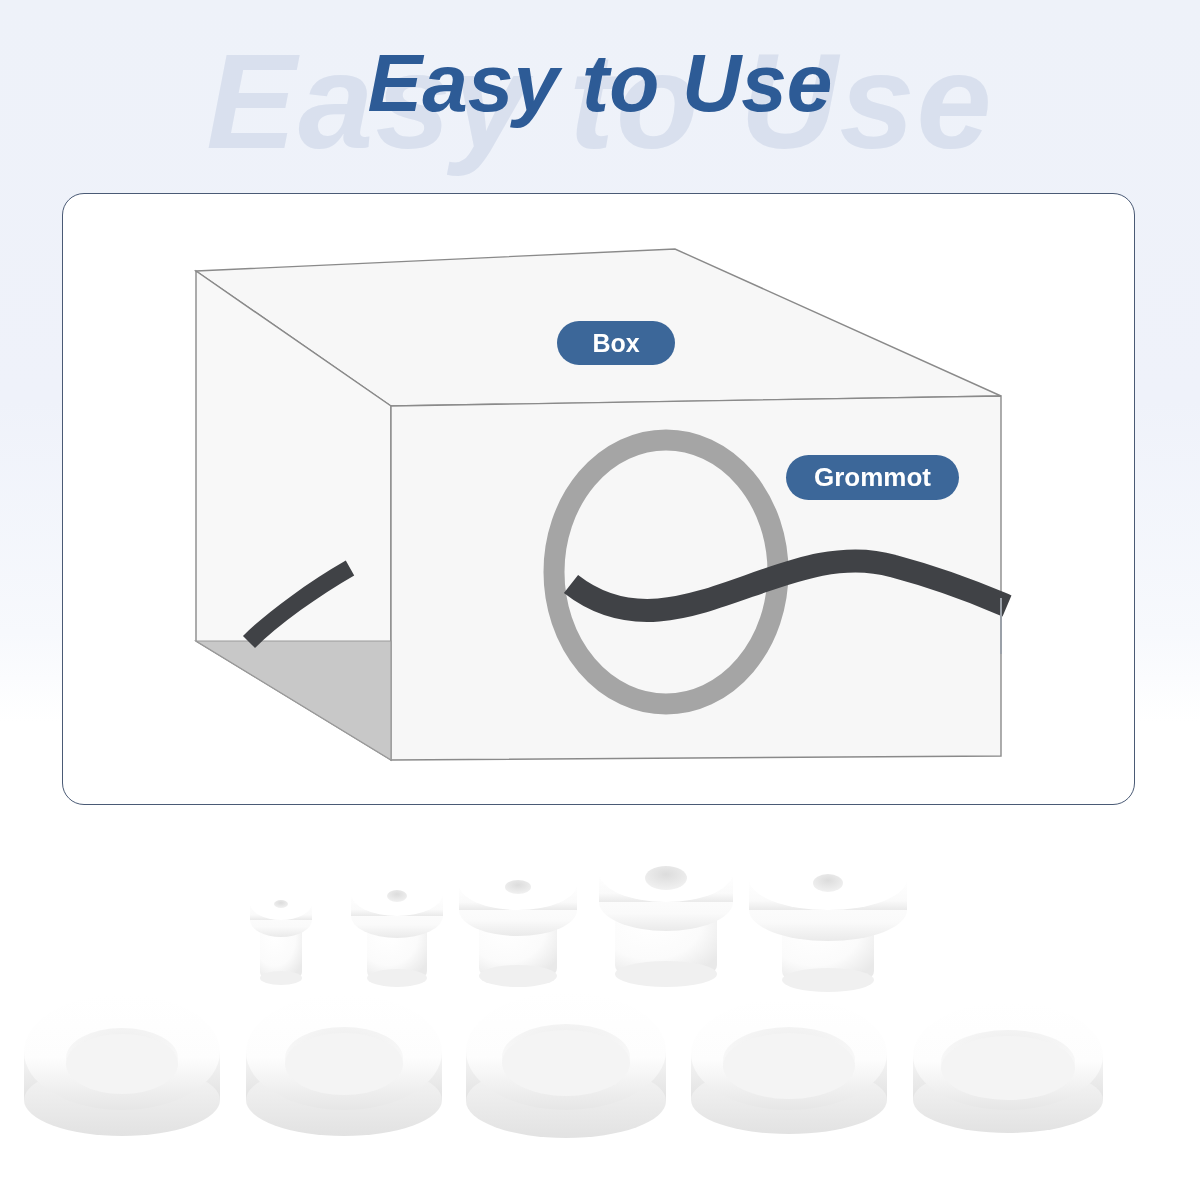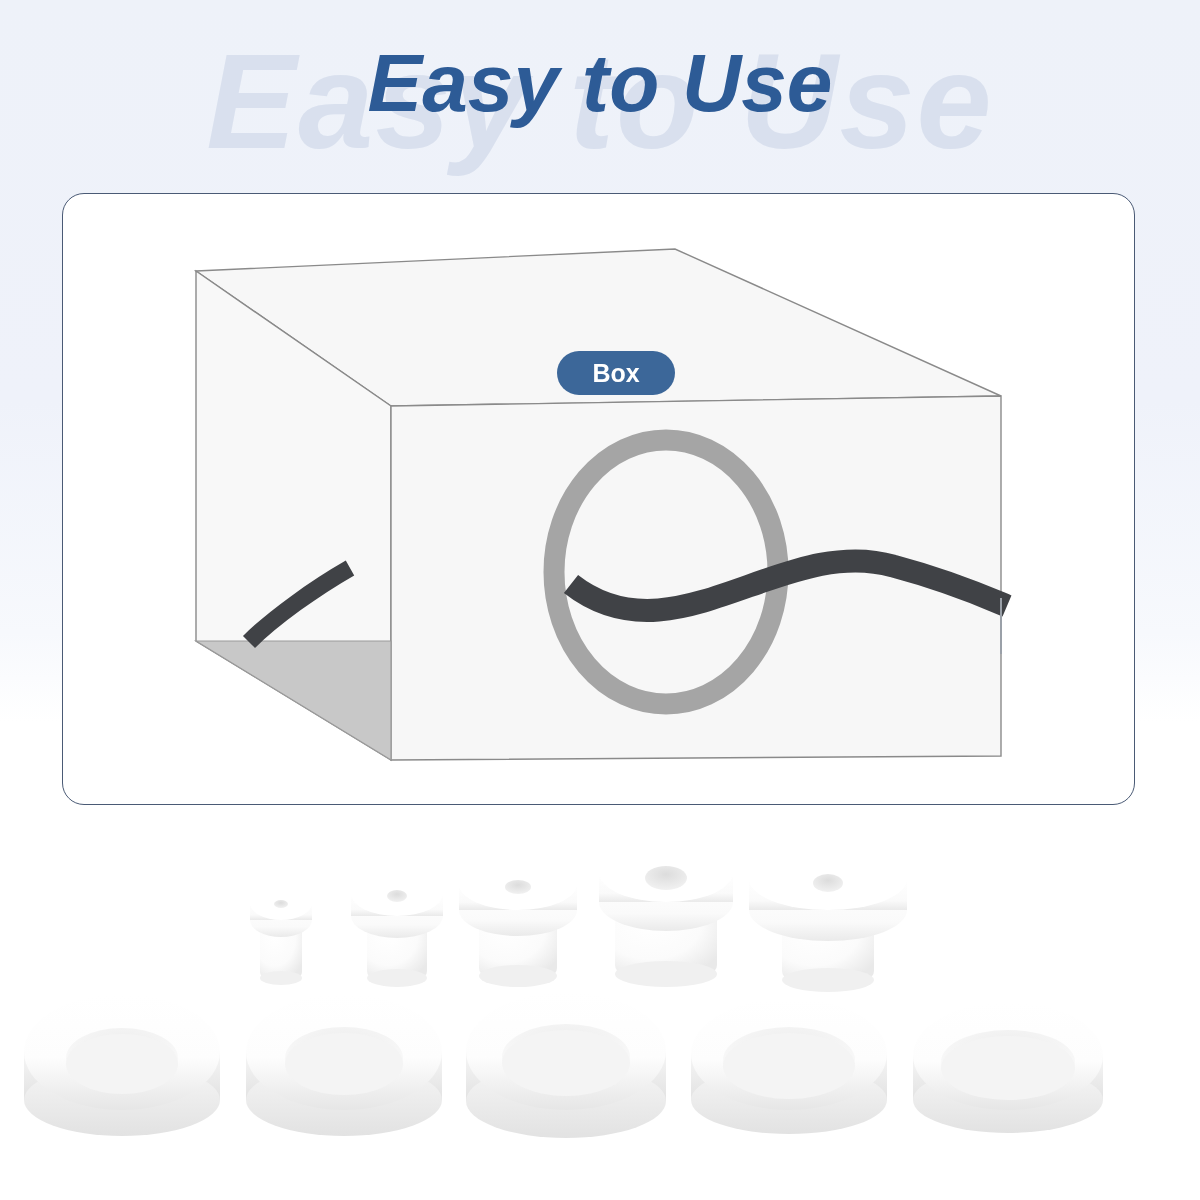--- a/index.html
+++ b/index.html
@@ -52,21 +52,21 @@
   .pill{
     position:absolute;
     background:#3c6799;
     color:#ffffff;
     font-weight:bold;
     border-radius:40px;
     display:flex;align-items:center;justify-content:center;
     white-space:nowrap;
     box-sizing:border-box;
   }
-  #pill-box{left:494px;top:127px;width:118px;height:44px;font-size:25px;margin-top:30px;}
+  #pill-box{left:494px;top:127px;width:118px;height:44px;font-size:25px;}
   #pill-grommet{left:723px;top:261px;width:173px;height:45px;font-size:26px;}
   #pill-cable{left:836px;top:412px;width:180px;height:44px;font-size:26px;}
 
   
   #products{position:absolute;left:0;top:810px;width:1200px;height:390px;}
 </style>
 </head>
 <body>
 
 <div id="stage">
@@ -96,20 +96,21 @@
       <path d="M 186 448 C 210 424, 252 394, 287 374" fill="none" stroke="#404246" stroke-width="17" stroke-linecap="butt"></path>
 
       <ellipse cx="603" cy="378" rx="112" ry="132" fill="none" stroke="#a5a5a5" stroke-width="21"></ellipse>
 
       <path d="M 508 390 C 610 470, 720 340, 830 372 C 890 388, 925 404, 944 412" fill="none" stroke="#404246" stroke-width="23" stroke-linecap="butt"></path>
 
       <line x1="938" y1="404" x2="938" y2="460" stroke="#9aa0a8" stroke-width="2"></line>
     </svg>
 
     <div class="pill" id="pill-box">Box</div>
+    <div class="pill" id="pill-grommet">Grommot</div>
   </div>
 
   <div id="products">
     <svg width="1200" height="390" viewBox="0 0 1200 390">
       <defs>
         <radialGradient id="bodyG" cx="35%" cy="30%" r="80%">
           <stop offset="0%" stop-color="#ffffff"></stop>
           <stop offset="62%" stop-color="#fbfbfb"></stop>
           <stop offset="100%" stop-color="#e9e9e9"></stop>
         </radialGradient>

